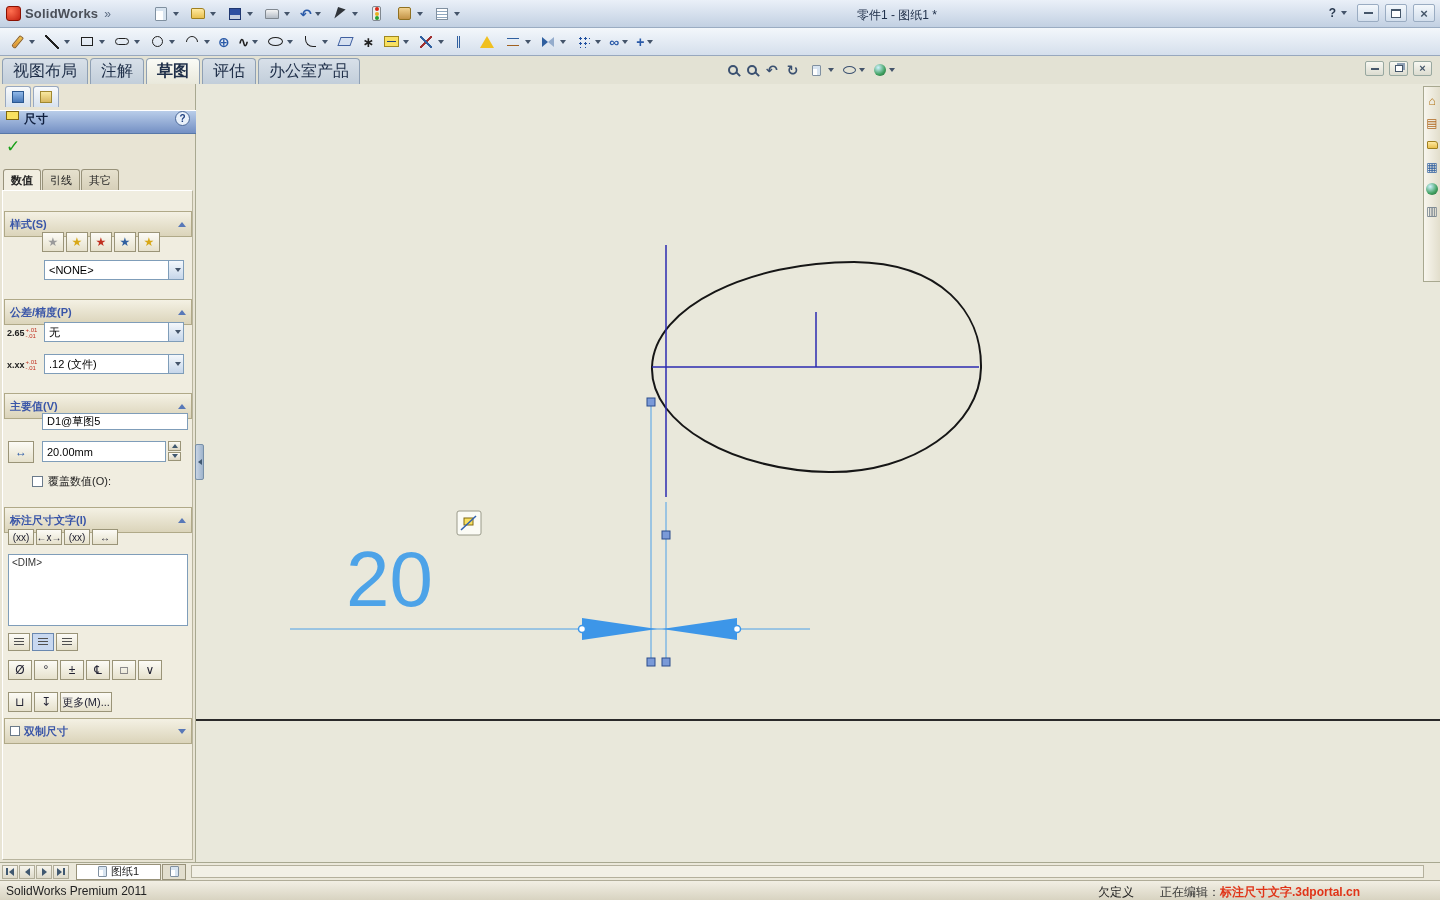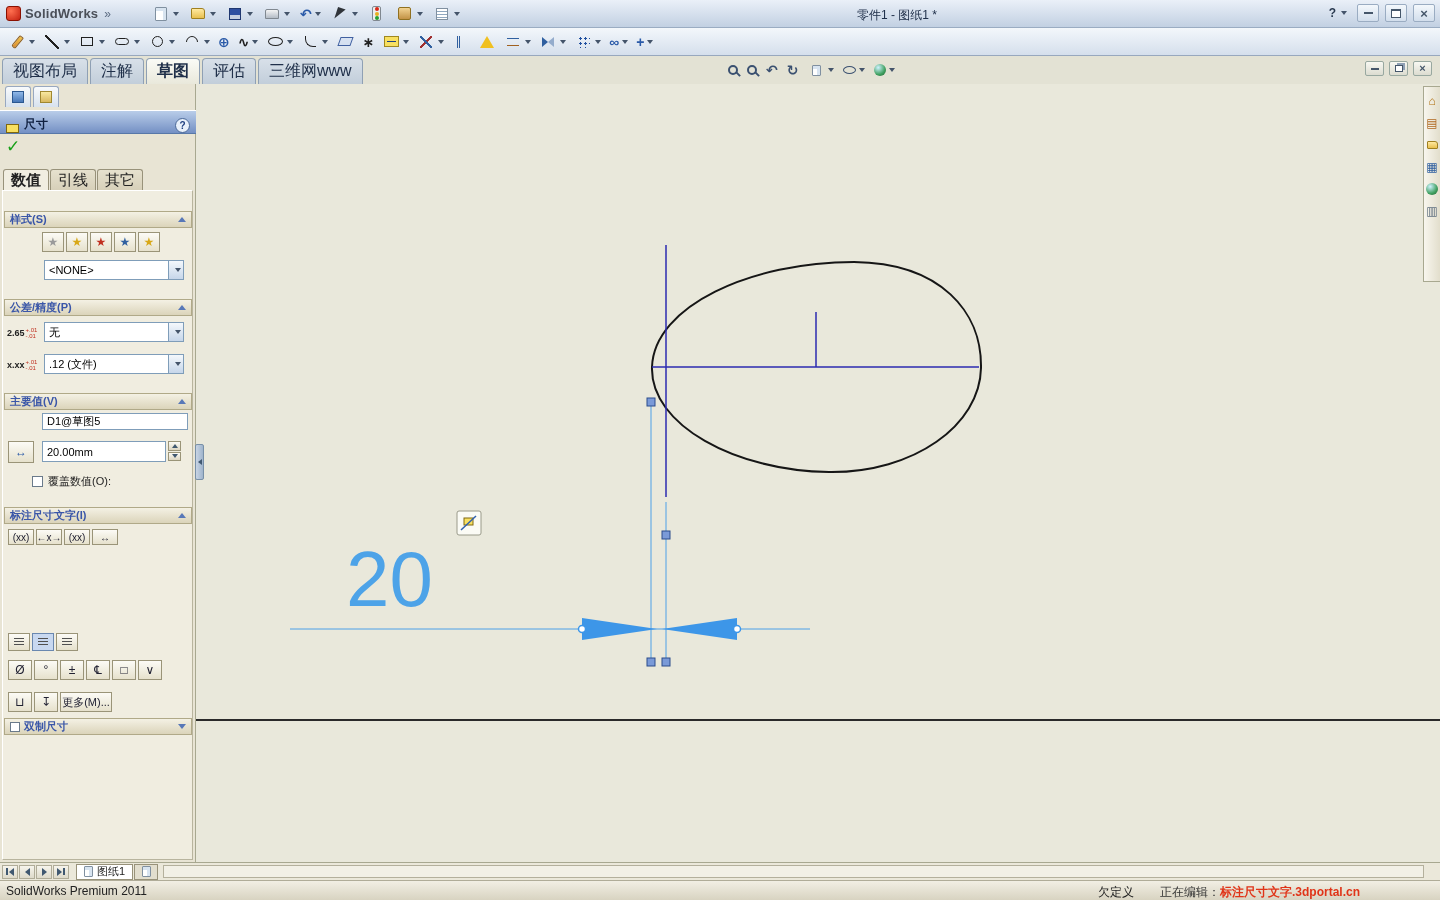--- a/index.html
+++ b/index.html
@@ -118,37 +118,37 @@
   .panel { position:absolute; left:0; top:84px; width:196px; height:778px;
     background:#E8E4D4; border-right:1px solid #A8A890; }
   .pmtabs { position:absolute; left:5px; top:2px; display:flex; gap:2px; }
   .pmtab { width:26px; height:21px; border:1px solid #98A8C0; border-bottom:none;
     border-radius:3px 3px 0 0; background:linear-gradient(#F8FAFC,#D8E2EE);
     display:flex; align-items:center; justify-content:center; }
   .pmic1 { width:12px; height:12px; border:1px solid #2C5890; background:linear-gradient(#90B8E8,#4878B8); }
   .pmic2 { width:12px; height:12px; border:1px solid #A08830; background:linear-gradient(#F8E8A0,#D8B860); }
   .pmhead { position:absolute; left:0; top:26px; width:196px; height:24px;
     background:linear-gradient(#B9CDE9,#7490C4); border-top:1px solid #fff; border-bottom:1px solid #5878A8;
-    display:flex; align-items:flex-end; gap:5px; padding:0 6px; font-size:12px; font-weight:bold; color:#102040; }
+    display:flex; align-items:flex-start; gap:5px; padding:0 6px; font-size:12px; font-weight:bold; color:#102040; }
   .pmhic { width:13px; height:9px; background:#F8E060; border:1px solid #806810; }
   .helpc { margin-left:auto; width:15px; height:15px; border-radius:50%; border:1px solid #4A6898;
     background:#E8F0FA; display:flex; align-items:center; justify-content:center;
     font-size:10px; font-weight:bold; color:#204080; }
   .okrow { position:absolute; left:6px; top:52px; }
   .checkmark { font-size:17px; font-weight:bold; color:#18A018; }
   .vtabs { position:absolute; left:3px; top:85px; display:flex; }
-  .vtab { height:22px; display:flex; align-items:center; padding:0 7px; margin-right:1px; font-size:15px;
+  .vtab { height:22px; display:flex; align-items:center; padding:0 7px; margin-right:1px; font-size:11px;
     border:1px solid #98927A; border-bottom:none; border-radius:3px 3px 0 0;
     background:linear-gradient(#E6E1CE,#D6CFB8); color:#222; }
   .vtab.active { background:#F1EEE1; font-weight:bold; }
   .pmbody { position:absolute; left:2px; top:106px; right:2px; bottom:2px; background:#F0EDE0;
     border:1px solid; border-color:#FFFFFF #B8B49E #B8B49E #FFFFFF; }
   .sect { position:absolute; left:4px; width:188px; height:17px;
     background:linear-gradient(#F4F1E4,#DBD4BA); border:1px solid #B0A988;
-    display:flex; align-items:center; gap:4px; padding:3px 5px; font-size:11px; font-weight:bold; color:#3A56A8; }
+    display:flex; align-items:center; gap:4px; padding:12px 5px; font-size:11px; font-weight:bold; color:#3A56A8; }
   .chev-up { margin-left:auto; width:0; height:0; border-left:4px solid transparent;
     border-right:4px solid transparent; border-bottom:5px solid #5878B8; }
   .chev-dn { margin-left:auto; width:0; height:0; border-left:4px solid transparent;
     border-right:4px solid transparent; border-top:5px solid #5878B8; }
   .row { position:absolute; display:flex; align-items:center; }
   .sbtn { border:1px solid #9A9478; background:linear-gradient(#FCFBF6,#E6E1CC);
     display:flex; align-items:center; justify-content:center; font-size:10px; color:#223; }
   .sbtn.active { background:#C8D8F0; border-color:#6A88B0; }
   .star { color:#D8A818; font-size:12px; line-height:1; }
   .dd { position:absolute; height:20px; background:#fff; border:1px solid #7F9DB9;
@@ -190,21 +190,21 @@
   
   .sheetbar { position:absolute; left:0; top:862px; width:1440px; height:18px; background:#EBE8DA;
     border-top:1px solid #A8A890; display:flex; align-items:center; padding:0 2px; gap:1px; }
   .navbtn { width:16px; height:14px; display:flex; align-items:center; justify-content:center; gap:1px;
     border:1px solid #B0AC98; background:linear-gradient(#F6F4EC,#DEDACA); }
   .nbar { width:1.5px; height:7px; background:#405870; }
   .tri-l { width:0; height:0; border-top:4px solid transparent; border-bottom:4px solid transparent;
     border-right:5px solid #405870; }
   .tri-r { width:0; height:0; border-top:4px solid transparent; border-bottom:4px solid transparent;
     border-left:5px solid #405870; }
-  .sheettab { height:16px; display:flex; align-items:center; gap:4px; padding:0 7px; margin-left:6px;
+  .sheettab { height:16px; display:flex; align-items:center; gap:4px; padding:0 21px; margin-left:6px;
     background:#FFFFFF; border:1px solid #98927A; font-size:11px; color:#222; }
   .sheettab2 { height:16px; width:24px; display:flex; align-items:center; justify-content:center;
     background:#E2DECE; border:1px solid #98927A; }
   .hscroll { flex:1; height:13px; margin:0 14px 0 4px; background:#F2F0E6; border:1px solid #B4B09C; }
   .statusbar { position:absolute; left:0; top:880px; width:1440px; height:20px;
     background:linear-gradient(#F2EFE4,#D8D3C1); border-top:1px solid #B0AC98; font-size:12px; }
   .sb-left { position:absolute; left:6px; top:3px; color:#222; }
   .sb-state { position:absolute; left:1098px; top:3px; color:#222; }
   .sb-edit { position:absolute; left:1160px; top:3px; display:flex; }
   .sb-editlabel { color:#333; }
@@ -412,21 +412,21 @@
         <i class="caret"></i>
       </span>
   </div>
 
   <div class="tabrow">
     <div class="ctabs">
       <span class="ctab">视图布局</span>
       <span class="ctab">注解</span>
       <span class="ctab active">草图</span>
       <span class="ctab">评估</span>
-      <span class="ctab">三维网www</span>
+      <span class="ctab">办公室产品</span>
     </div>
     <div class="viewbar">
       <span class="vbtn">
           <i class="mag"></i>
         </span>
       <span class="vbtn">
           <i class="mag"></i>
         </span>
       <span class="vbtn">
           <span class="gly" style="color:#3A5070">↶</span>
@@ -635,20 +635,23 @@
         </span>
       <span class="sbtn" style="width:26px;height:16px">
           <span>←x→</span>
         </span>
       <span class="sbtn" style="width:26px;height:16px">
           <span>(xx)</span>
         </span>
       <span class="sbtn" style="width:26px;height:16px">
           <span>↔</span>
         </span>
+    </div>
+    <div class="dimtextbox">
+      <span>&lt;DIM&gt;</span>
     </div>
     <div class="row" style="top:549px;left:8px;gap:2px">
       <span class="sbtn" style="width:22px;height:18px">
           <i class="jlines"></i>
         </span>
       <span class="sbtn active" style="width:22px;height:18px">
           <i class="jlines"></i>
         </span>
       <span class="sbtn" style="width:22px;height:18px">
           <i class="jlines"></i>

